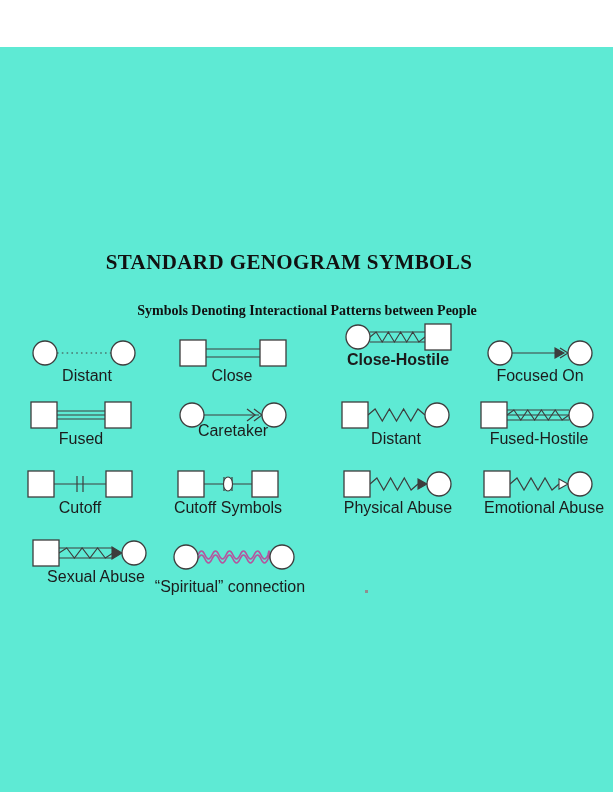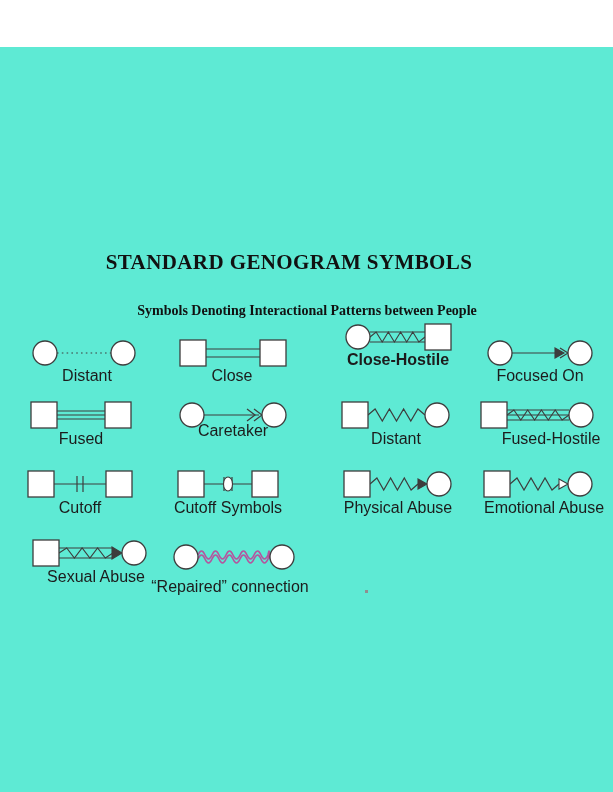--- a/index.html
+++ b/index.html
@@ -115,21 +115,21 @@
         <svg width="119" height="44" viewBox="0 0 119 44">
           <g>
             <line x1="29" y1="17" x2="91" y2="17" stroke="#3d3d3d" stroke-width="1.2"></line>
             <line x1="29" y1="27" x2="91" y2="27" stroke="#3d3d3d" stroke-width="1.2"></line>
             <line x1="29" y1="22" x2="91" y2="22" stroke="#3d3d3d" stroke-width="1.2"></line>
             <polyline points="29.0,22.0 35.9,17.0 42.8,27.0 49.7,17.0 56.6,27.0 63.4,17.0 70.3,27.0 77.2,17.0 84.1,27.0 91.0,22.0" fill="none" stroke="#3d3d3d" stroke-width="1.1"></polyline>
           </g>
           <rect x="3" y="9" width="26" height="26" fill="#ffffff" stroke="#3d3d3d" stroke-width="1.3"></rect>
           <circle cx="103" cy="22" r="12" fill="#ffffff" stroke="#3d3d3d" stroke-width="1.3"></circle>
         </svg>
-        <figcaption style="left: 73px; top: 39px; text-align: center;">Fused-Hostile</figcaption>
+        <figcaption style="left: 61px; top: 39px; text-align: center;">Fused-Hostile</figcaption>
       </figure>
       <figure class="sym" style="left: 25px; top: 415px; width: 110px; height: 44px; text-align: center;">
         <svg width="110" height="44" viewBox="0 0 110 44">
           <g>
             <line x1="29" y1="22" x2="81" y2="22" stroke="#3d3d3d" stroke-width="1.2"></line>
             <line x1="52" y1="14" x2="52" y2="30" stroke="#3d3d3d" stroke-width="1.2"></line>
             <line x1="58" y1="14" x2="58" y2="30" stroke="#3d3d3d" stroke-width="1.2"></line>
           </g>
           <rect x="3" y="9" width="26" height="26" fill="#ffffff" stroke="#3d3d3d" stroke-width="1.3"></rect>
           <rect x="81" y="9" width="26" height="26" fill="#ffffff" stroke="#3d3d3d" stroke-width="1.3"></rect>
@@ -186,17 +186,17 @@
       </figure>
       <figure class="sym" style="left: 170px; top: 488px; width: 128px; height: 44px;">
         <svg width="128" height="44" viewBox="0 0 128 44">
           <g>
             <path d="M 28 20 Q 31.5 12 35.0 20 Q 38.5 28 42.0 20 Q 45.5 12 49.0 20 Q 52.5 28 56.0 20 Q 59.5 12 63.0 20 Q 66.5 28 70.0 20 Q 73.5 12 77.0 20 Q 80.5 28 84.0 20 Q 87.5 12 91.0 20 Q 94.5 28 98.0 20 Q 99.0 12 100.0 20" fill="none" stroke="#b5539e" stroke-width="1.6"></path>
             <path d="M 28 24 Q 31.5 16 35.0 24 Q 38.5 32 42.0 24 Q 45.5 16 49.0 24 Q 52.5 32 56.0 24 Q 59.5 16 63.0 24 Q 66.5 32 70.0 24 Q 73.5 16 77.0 24 Q 80.5 32 84.0 24 Q 87.5 16 91.0 24 Q 94.5 32 98.0 24 Q 99.0 16 100.0 24" fill="none" stroke="#b5539e" stroke-width="1.6"></path>
           </g>
           <circle cx="16" cy="22" r="12" fill="#ffffff" stroke="#3d3d3d" stroke-width="1.3"></circle>
           <circle cx="112" cy="22" r="12" fill="#ffffff" stroke="#3d3d3d" stroke-width="1.3"></circle>
         </svg>
-        <figcaption style="left: 60px; top: 45px;">“Repaired” connection</figcaption>
+        <figcaption style="left: 60px; top: 45px;">“Spiritual” connection</figcaption>
       </figure>
     </div>
   <div class="stray-dot" style="left: 365px; top: 543px;"></div>
 </div>
 
 </body></html>

